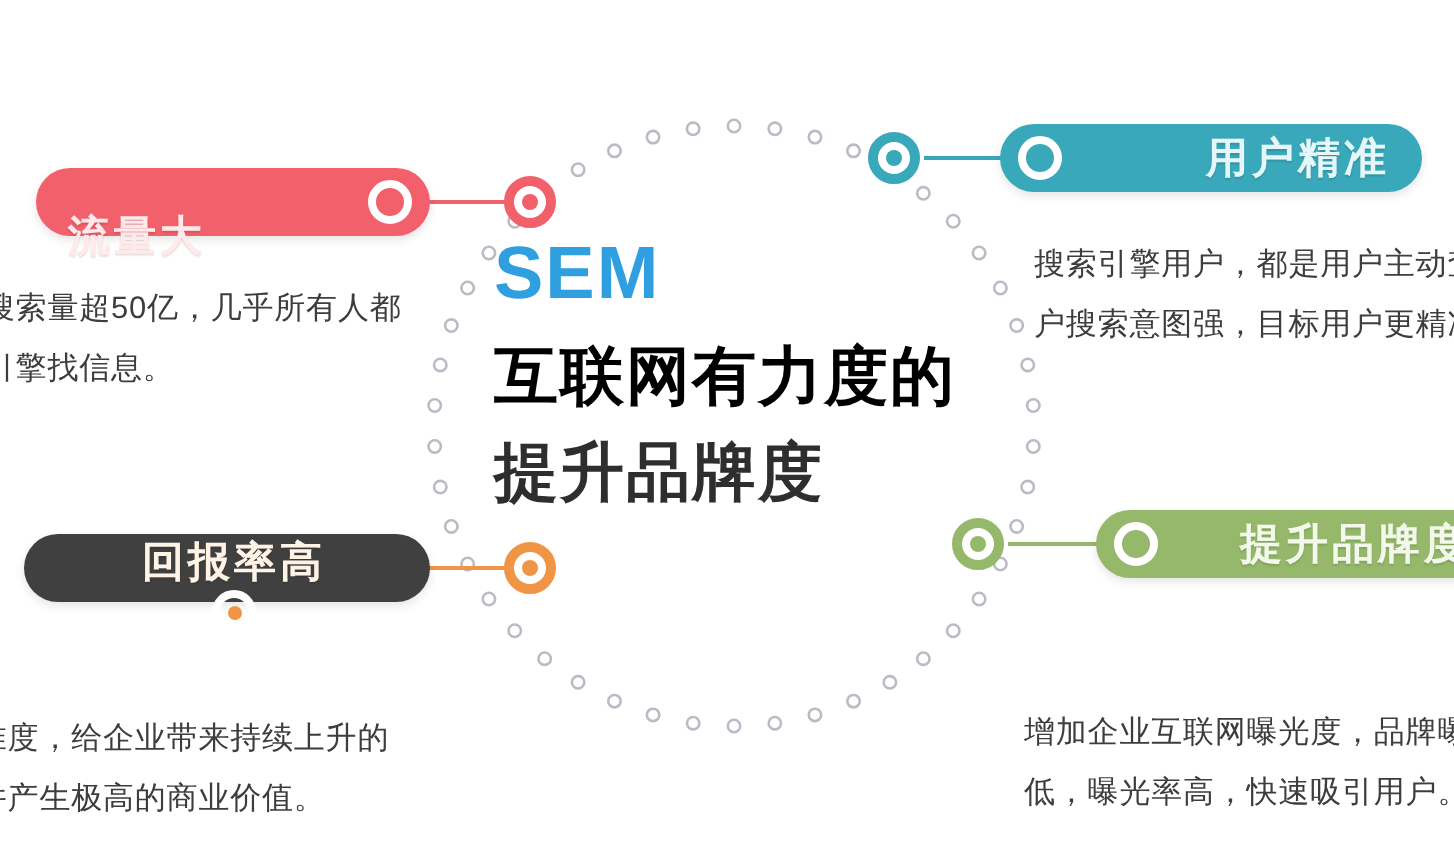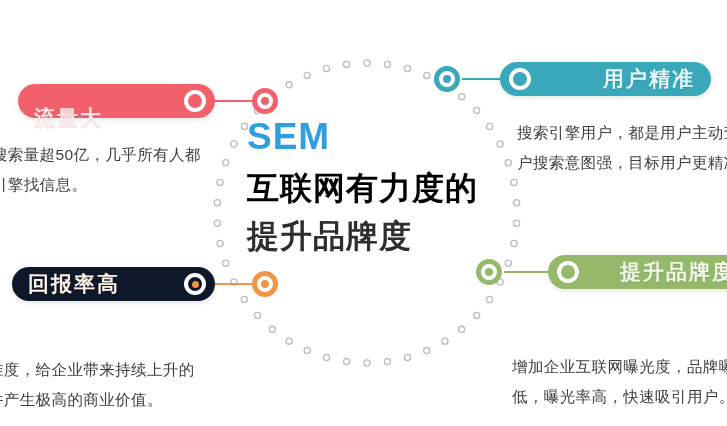--- a/index.html
+++ b/index.html
@@ -94,21 +94,21 @@
     left: 50%; top: 50%;
     width: 7px; height: 7px;
     margin: -3.5px 0 0 -3.5px;
     border-radius: 50%;
     background: #ffffff;
   }
 
   
   .pill.traffic   { left: 18px;  top: 84px;  width: 172px; padding: 0 9px 0 16px; background: #f2606c; }
   .pill.traffic .pill-label { color: #ffe9eb; margin-top: 34px; }
-  .pill.roi       { left: 12px;  top: 267px; width: 178px; padding: 0 9px 0 16px; background: #0f172a; }
+  .pill.roi       { left: 12px;  top: 267px; width: 178px; padding: 0 9px 0 16px; background: #404040; flex-direction: column; }
   .pill.roi .pill-label { color: #fff3e6; }
   .pill.users     { left: 500px; top: 62px;  width: 186px; padding: 0 16px 0 9px; background: #38a8ba; }
   .pill.users .pill-label { color: #e6f7fa; }
   .pill.brand     { left: 548px; top: 255px; width: 178px; padding: 0 14px 0 9px; background: #95b86a; }
   .pill.brand .pill-label { color: #f2f8ea; }
 
   .pill.traffic .pill-icon::after { background: #f2606c; }
   .pill.roi     .pill-icon::after { background: #f09545; }
   .pill.users   .pill-icon::after { background: #38a8ba; }
   .pill.brand   .pill-icon::after { background: #95b86a; }

